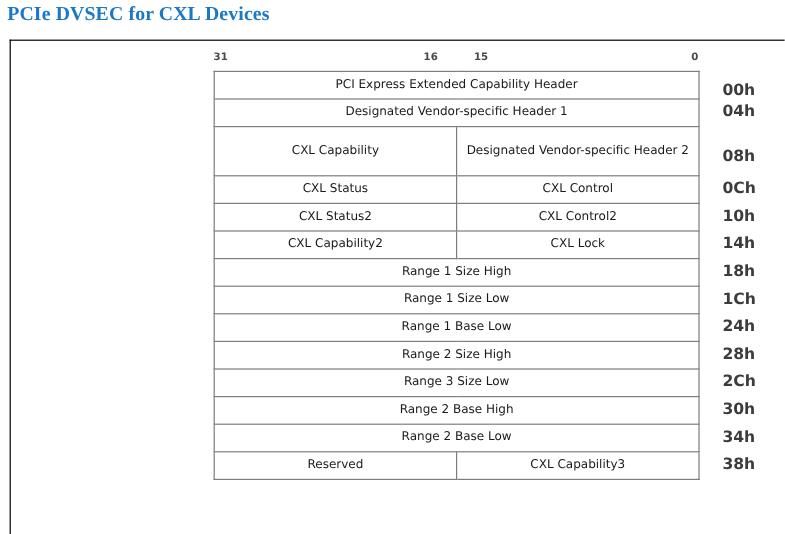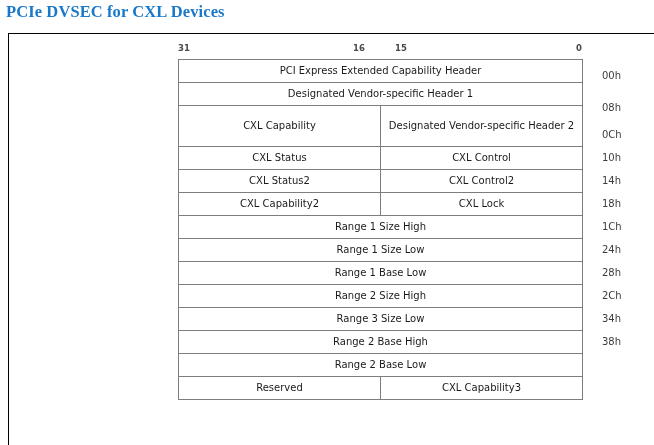--- a/index.html
+++ b/index.html
@@ -92,22 +92,22 @@
   #offset-column {
     position: absolute;
     left: 582px;
     top: 25px;
     width: 60px;
   }
   #offset-column .offset-cell {
     height: 23px;
     line-height: 23px;
     font-family: "DejaVu Sans", sans-serif;
-    font-size: 10px;
-    font-weight: 400;
+    font-size: 13px;
+    font-weight: 700;
     color: #3c3c3c;
     padding-left: 11px;
     white-space: nowrap;
   }
   #offset-column .offset-cell.tall {
     height: 41px;
     line-height: 52px;
   }
   #offset-column .offset-cell.first {
     line-height: 34px;
@@ -174,26 +174,28 @@
         </tr>
         <tr>
           <td>Reserved</td>
           <td>CXL Capability3</td>
         </tr>
       </tbody>
   </table>
 
   <div id="offset-column">
       <div class="offset-cell first">00h</div>
+      <div class="offset-cell">04h</div>
       <div class="offset-cell tall">08h</div>
       <div class="offset-cell">0Ch</div>
       <div class="offset-cell">10h</div>
       <div class="offset-cell">14h</div>
       <div class="offset-cell">18h</div>
       <div class="offset-cell">1Ch</div>
       <div class="offset-cell">24h</div>
       <div class="offset-cell">28h</div>
       <div class="offset-cell">2Ch</div>
+      <div class="offset-cell">30h</div>
       <div class="offset-cell">34h</div>
       <div class="offset-cell">38h</div>
     </div>
 
 </div>
 
 </body></html>

